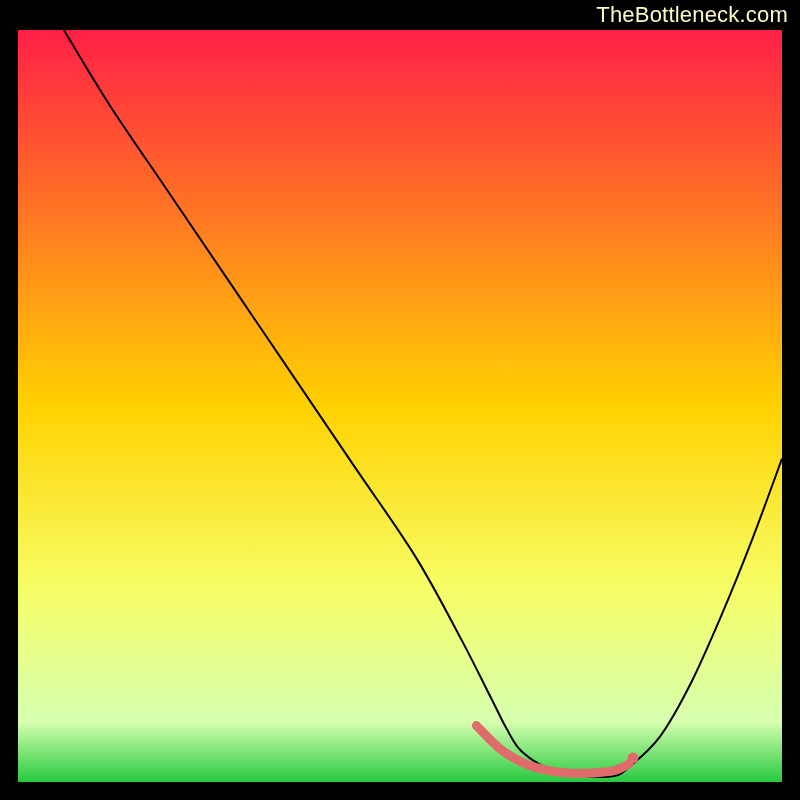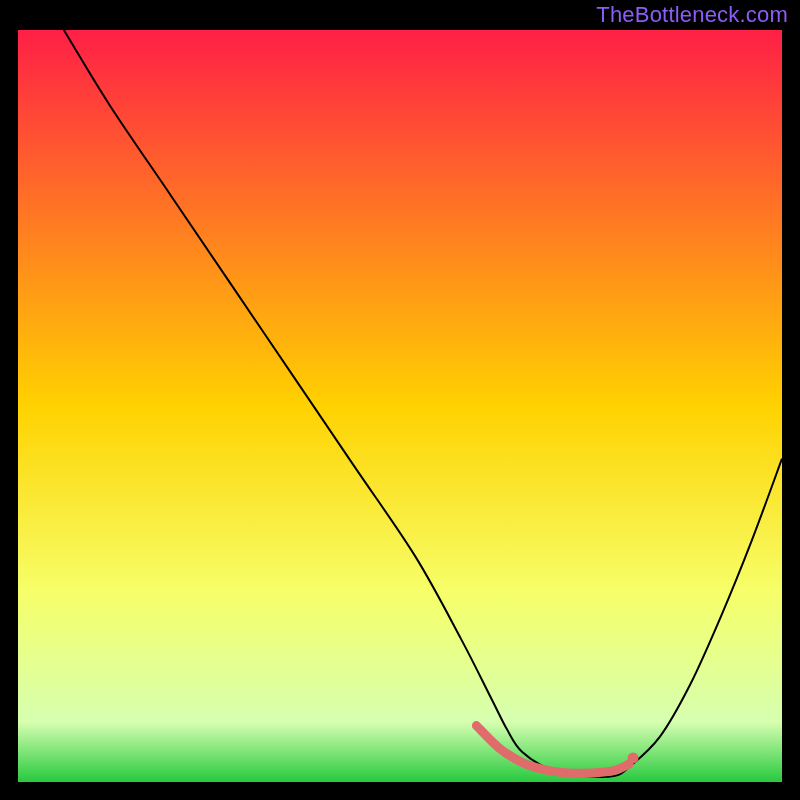--- a/index.html
+++ b/index.html
@@ -14,21 +14,21 @@
   .frame {
     position: relative;
     width: 800px;
     height: 800px;
     background: #000;
   }
   .watermark {
     position: absolute;
     top: 2px;
     right: 12px;
-    color: #8b5cf6;
+    color: #fef9c3;
     font-size: 22px;
     font-weight: 500;
     letter-spacing: 0.2px;
     z-index: 10;
   }
   .plot-wrap {
     position: absolute;
     left: 18px;
     right: 18px;
     top: 30px;

